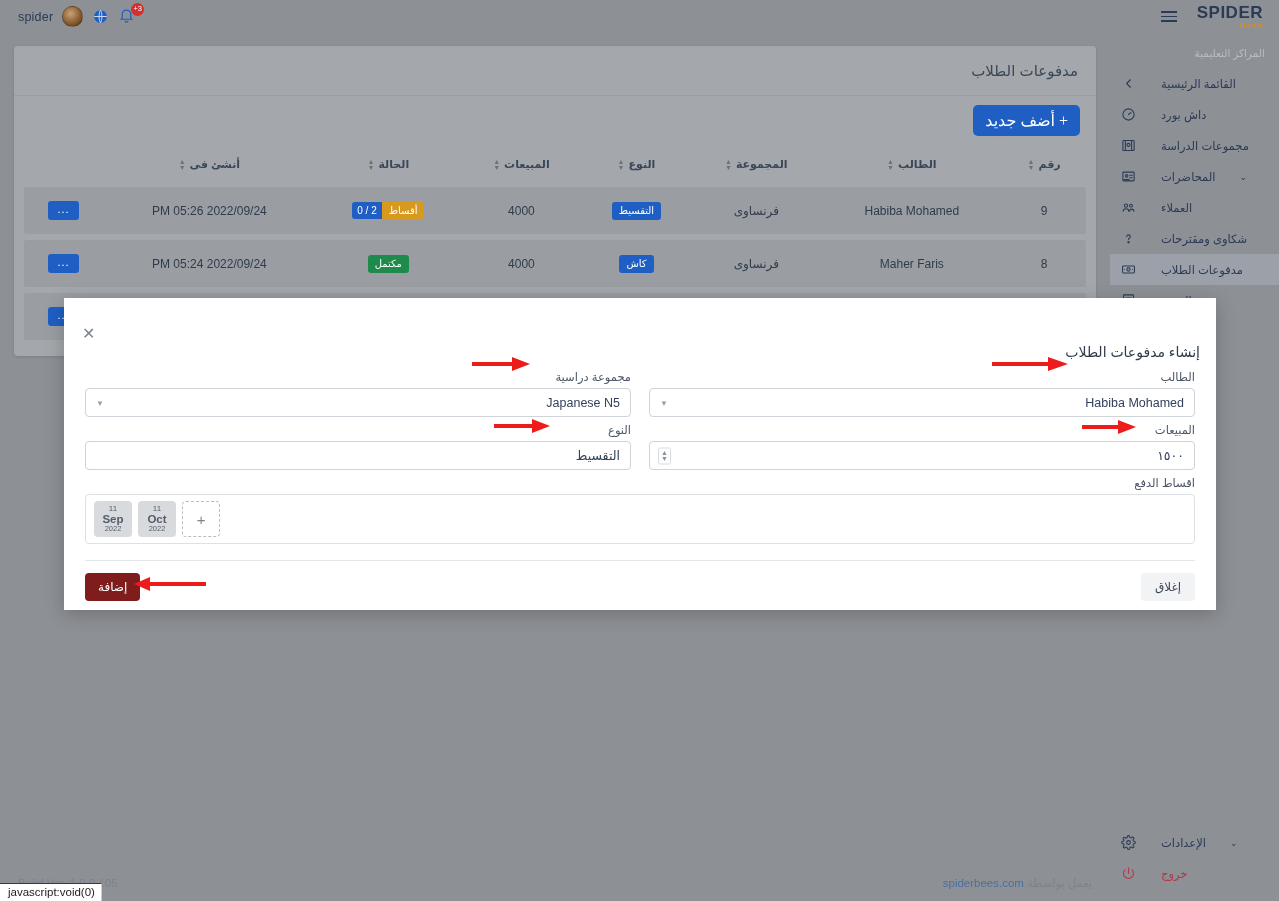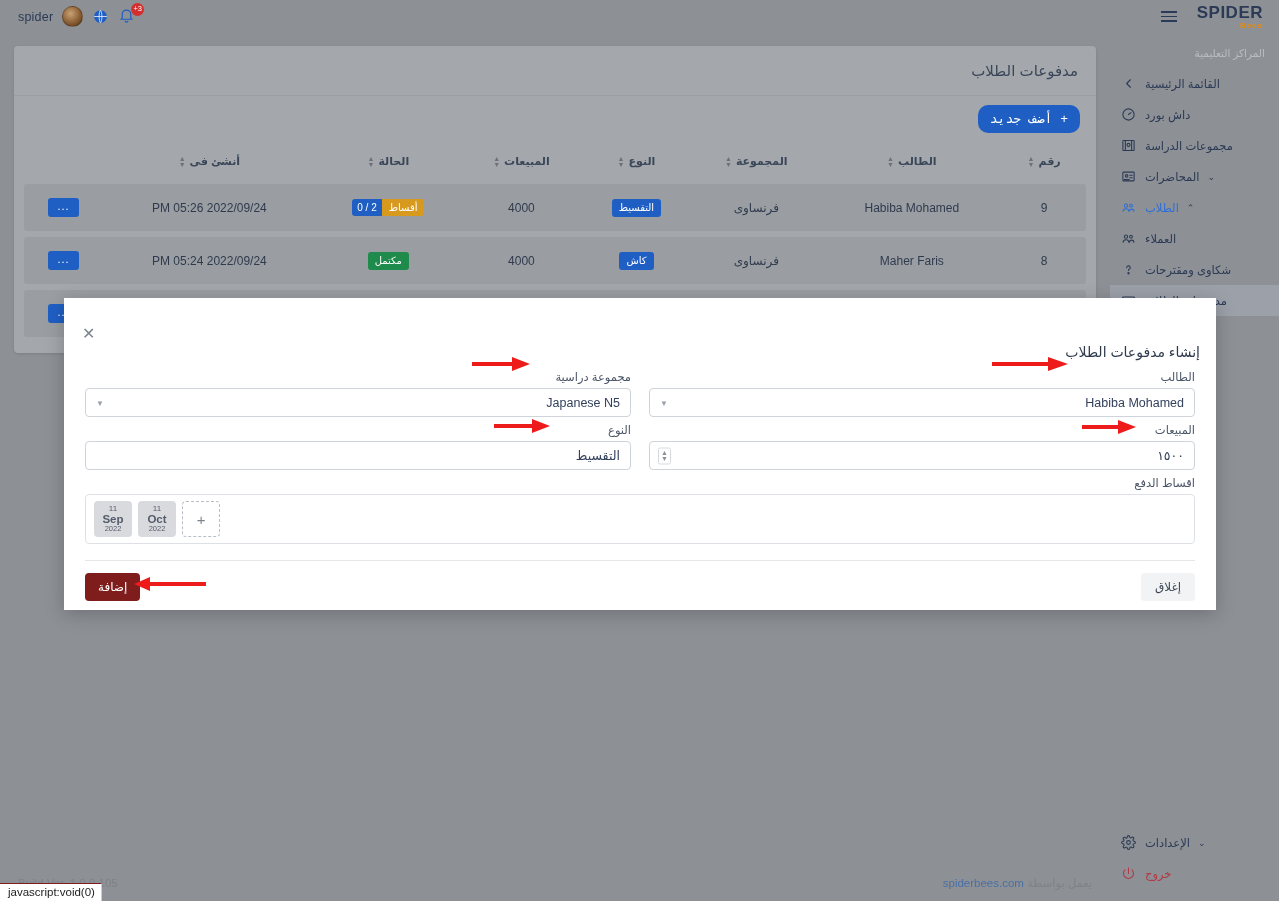--- a/index.html
+++ b/index.html
@@ -70,21 +70,21 @@
     padding-top: 14px;
     z-index: 3;
   }
   .side-section-title {
     color: #b9bcc0; font-size: 10.5px;
     text-align: right; padding: 0 14px 9px 14px;
   }
   .side-item {
     display: flex; align-items: center;
     height: 31px; padding: 0 12px 0 10px;
-    gap: 8px; cursor: pointer; position: relative;
+    gap: 24px; cursor: pointer; position: relative;
     flex-direction: row-reverse;
     justify-content: flex-start;
   }
   .side-item .si-icon {
     width: 17px; min-width: 17px; height: 17px;
     display: flex; align-items: center; justify-content: center;
     color: #2b3a55;
   }
   .side-item .si-label { white-space: nowrap; font-size: 11.5px; }
   .side-item .si-chev {
@@ -115,23 +115,23 @@
   }
   .card-title {
     text-align: right;
     font-size: 15px; color: #3a4759;
     padding: 16px 18px 15px 18px;
     border-bottom: 1px solid #9b9ea3;
   }
   .card-toolbar { padding: 9px 16px 10px 16px; display: flex; }
   .btn-add-new {
     background: #1f5fc4; color: #fff;
-    border: none; border-radius: 10px;
-    font-size: 13px; padding: 6px 12px;
-    cursor: pointer; font-family: Liberation Mono, monospace;
+    border: none; border-radius: 5px;
+    font-size: 16px; padding: 6px 12px;
+    cursor: pointer; font-family: Liberation Serif, serif;
   }
   table.grid { width: 100%; border-collapse: separate; border-spacing: 0 6px; padding: 0 10px 10px 10px; }
   table.grid th {
     font-size: 11px; color: #3a4759; font-weight: bold;
     padding: 6px 10px 10px 10px;
     text-align: center; white-space: nowrap;
   }
   table.grid th .th-inner { display: inline-flex; align-items: center; gap: 4px; flex-direction: row-reverse;}
   .sort-ico { display: inline-flex; flex-direction: column; line-height: 0; color: #6d727a; }
   .sort-ico i { font-style: normal; font-size: 7px; line-height: 6px; }
@@ -362,32 +362,20 @@
         <div class="side-item">
       <span class="si-icon">
             <svg width="15" height="15" viewBox="0 0 24 24" fill="none" stroke="currentColor" stroke-width="1.7" stroke-linecap="round" stroke-linejoin="round">
               <rect x="3" y="5" width="18" height="14" rx="1"></rect>
               <circle cx="9" cy="11" r="2"></circle>
               <path d="M14 10h4M14 14h4M5 17h8"></path>
             </svg>
           </span>
       <span class="si-label">المحاضرات</span>
       <span class="si-chev">⌄</span>
-    </div>
-        <div class="side-item active-text">
-      <span class="si-icon">
-            <svg width="15" height="15" viewBox="0 0 24 24" fill="none" stroke="currentColor" stroke-width="1.7" stroke-linecap="round" stroke-linejoin="round">
-              <circle cx="8" cy="9" r="2.6"></circle>
-              <circle cx="16" cy="9" r="2.2"></circle>
-              <path d="M3.5 18c0-2.4 2-4 4.5-4s4.5 1.6 4.5 4"></path>
-              <path d="M13.5 18c.2-2.2 1.7-3.4 3.6-3.4 1.8 0 3.4 1.2 3.4 3.4"></path>
-            </svg>
-          </span>
-      <span class="si-label">الطلاب</span>
-      <span class="si-chev">⌃</span>
     </div>
         <div class="side-item indent">
       <span class="si-icon">
             <svg width="15" height="15" viewBox="0 0 24 24" fill="none" stroke="currentColor" stroke-width="1.7" stroke-linecap="round" stroke-linejoin="round">
               <circle cx="8" cy="9" r="2.6"></circle>
               <circle cx="16" cy="9" r="2.2"></circle>
               <path d="M3.5 18c0-2.4 2-4 4.5-4s4.5 1.6 4.5 4"></path>
               <path d="M13.5 18c.2-2.2 1.7-3.4 3.6-3.4 1.8 0 3.4 1.2 3.4 3.4"></path>
             </svg>
           </span>

